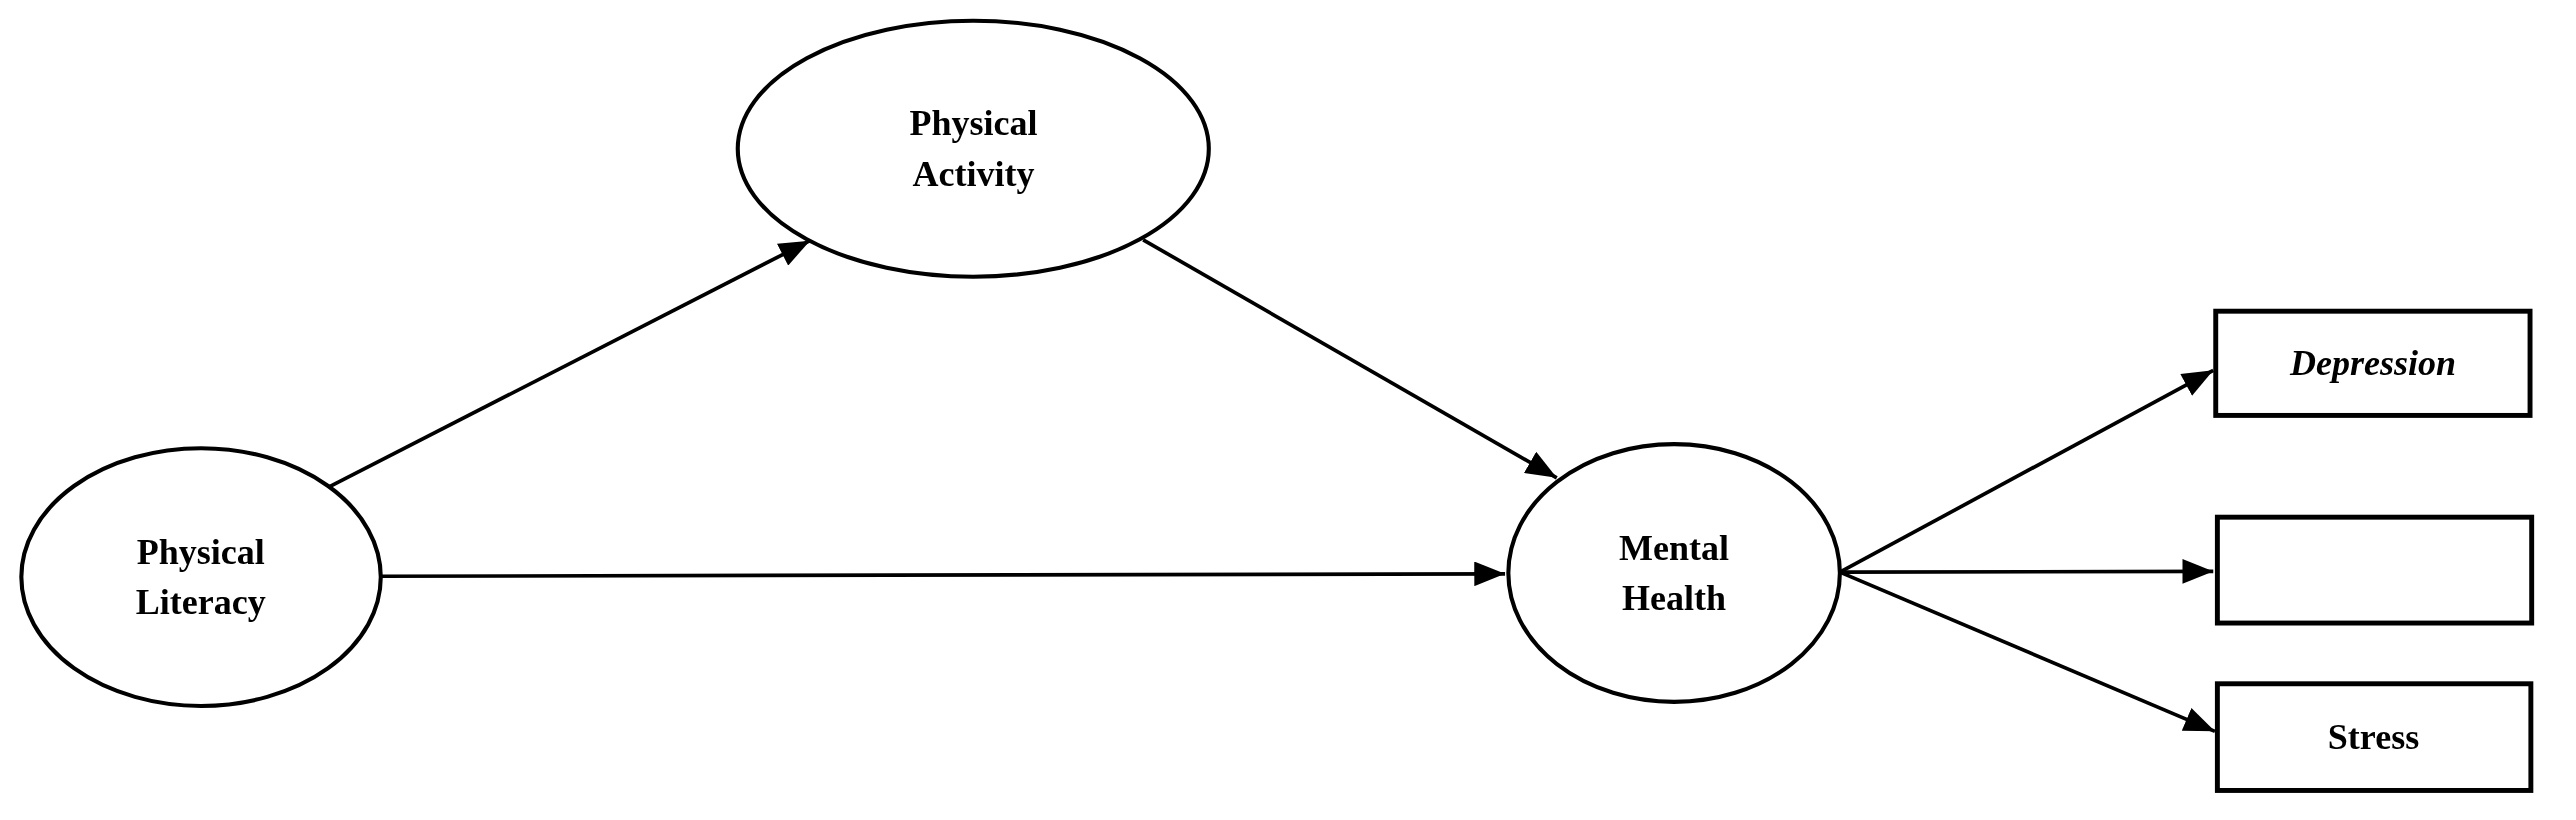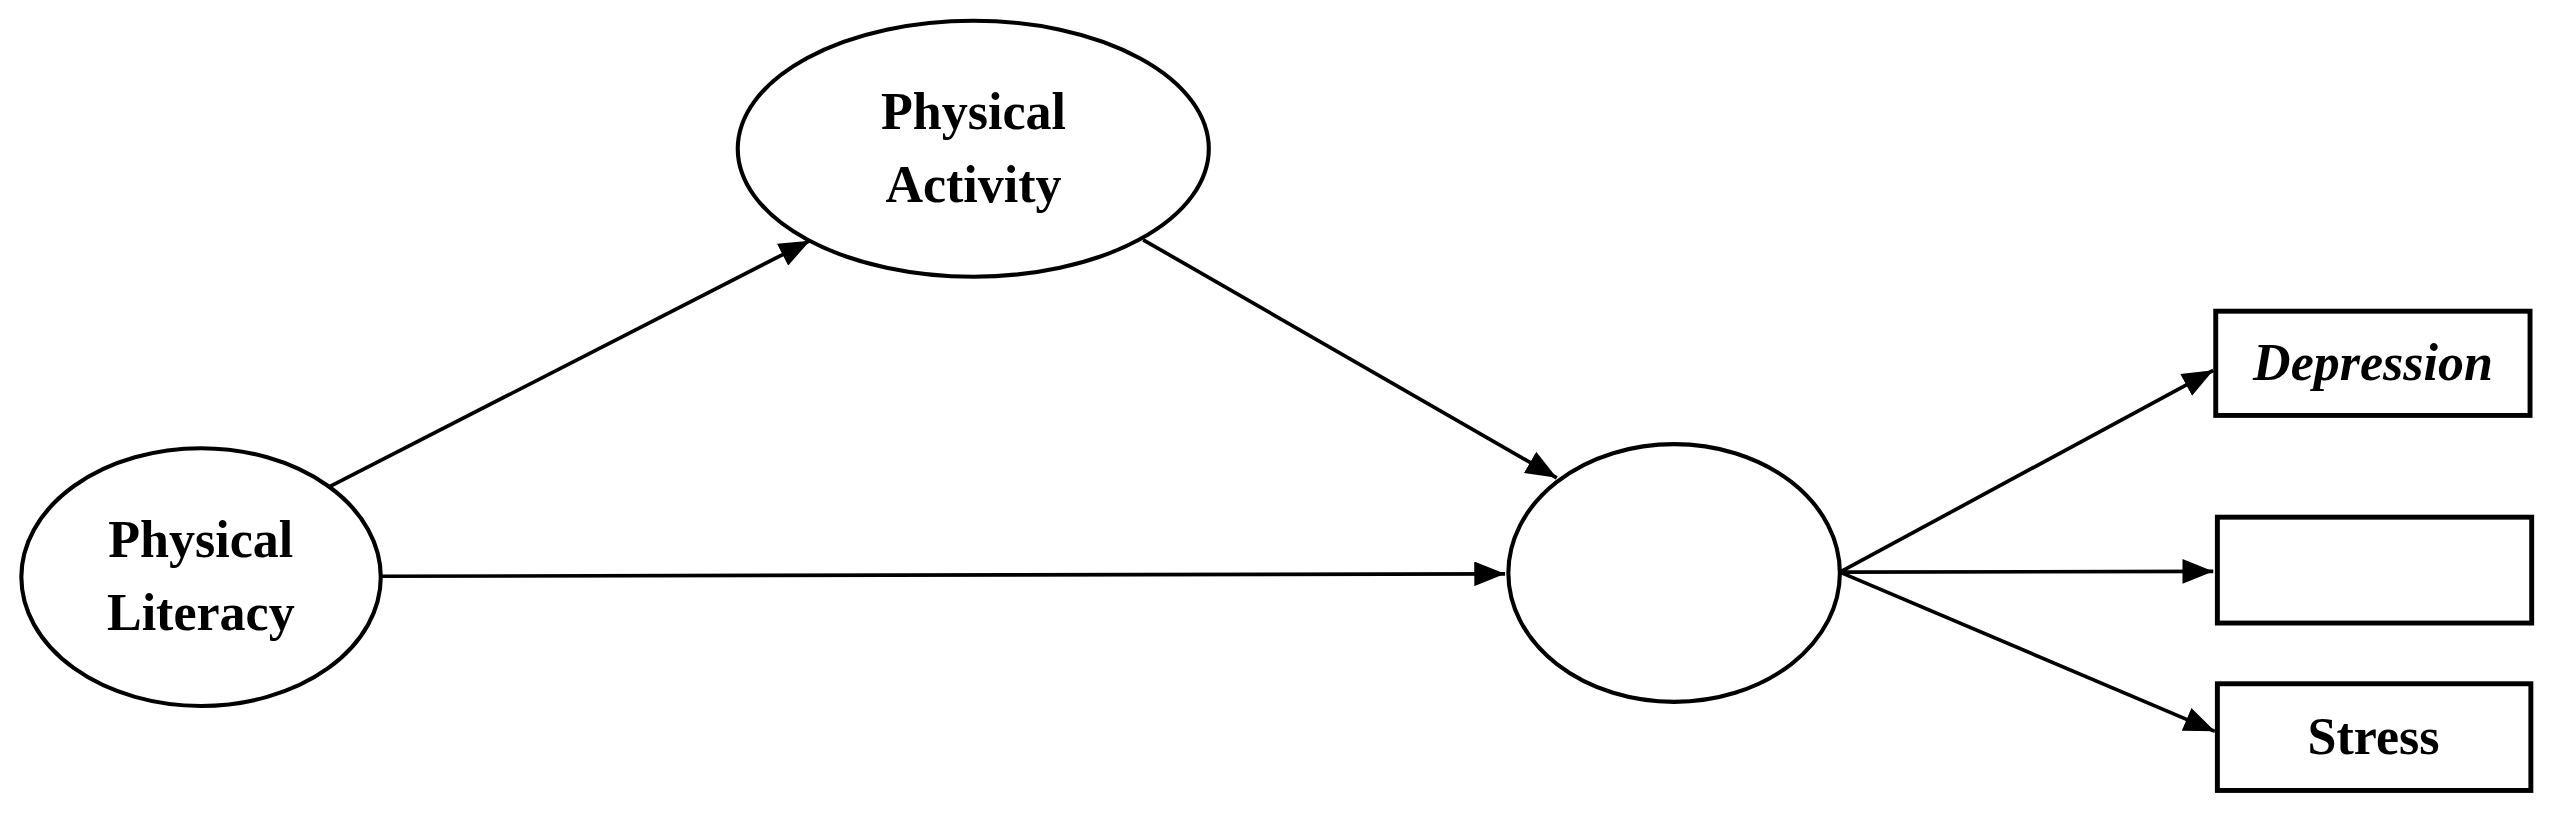--- a/index.html
+++ b/index.html
@@ -14,21 +14,21 @@
   .canvas svg { position:absolute; left:0; top:0; width:2576px; height:821px; display:block; }
   .edge { stroke:var(--stroke); stroke-width:4.5; fill:none; }
   .node-ellipse { fill:var(--fill); stroke:var(--stroke); stroke-width:5; }
   .node-rect { fill:var(--fill); stroke:var(--stroke); stroke-width:6; }
   .arrowhead { fill:var(--stroke); }
   .label {
     position:absolute;
     display:flex; align-items:center; justify-content:center;
     text-align:center;
     font-weight:bold;
-    font-size:52px;
+    font-size:36px;
     line-height:1.4;
     color:var(--stroke);
     white-space:pre-line;
     pointer-events:none;
   }
 </style>
 </head>
 <body>
 
 <div class="canvas">
@@ -53,16 +53,18 @@
 
     <rect class="node-rect" x="2700" y="379" width="383" height="127"></rect>
     <rect class="node-rect" x="2702" y="630" width="383" height="129"></rect>
     <rect class="node-rect" x="2702" y="833" width="382" height="130"></rect>
   </svg>
 
   <div class="label" style="left:21.3px;   top:448px; width:359px; height:258px;">Physical
 Literacy</div>
   <div class="label" style="left:738px;  top:20.5px;  width:471px; height:256px;">Physical
 Activity</div>
+  <div class="label" style="left:1508px; top:444px; width:332px; height:258px;">Mental
+Health</div>
   <div class="label" style="left:2216px; top:311px; width:314px; height:104px;font-style:italic;">Depression</div>
   <div class="label" style="left:2217px; top:684px; width:313px; height:107px;">Stress</div>
 </div>
 
 
 </body></html>

